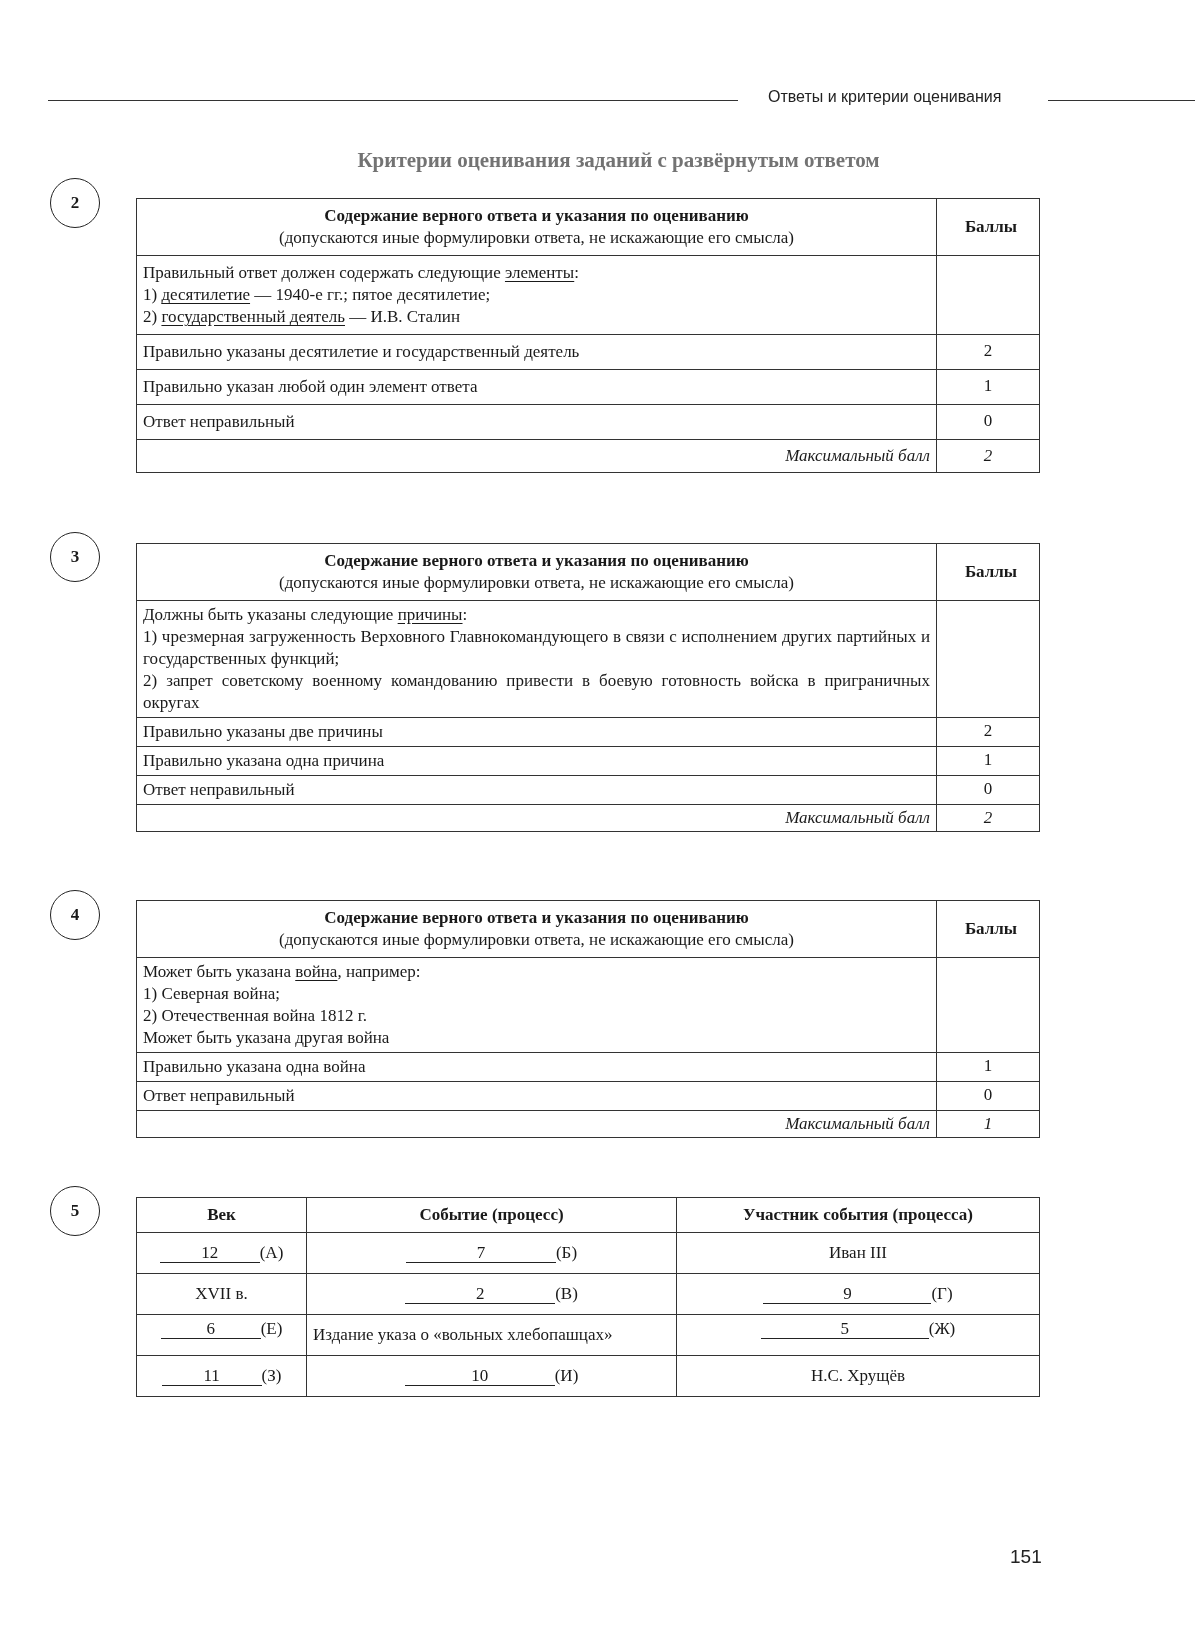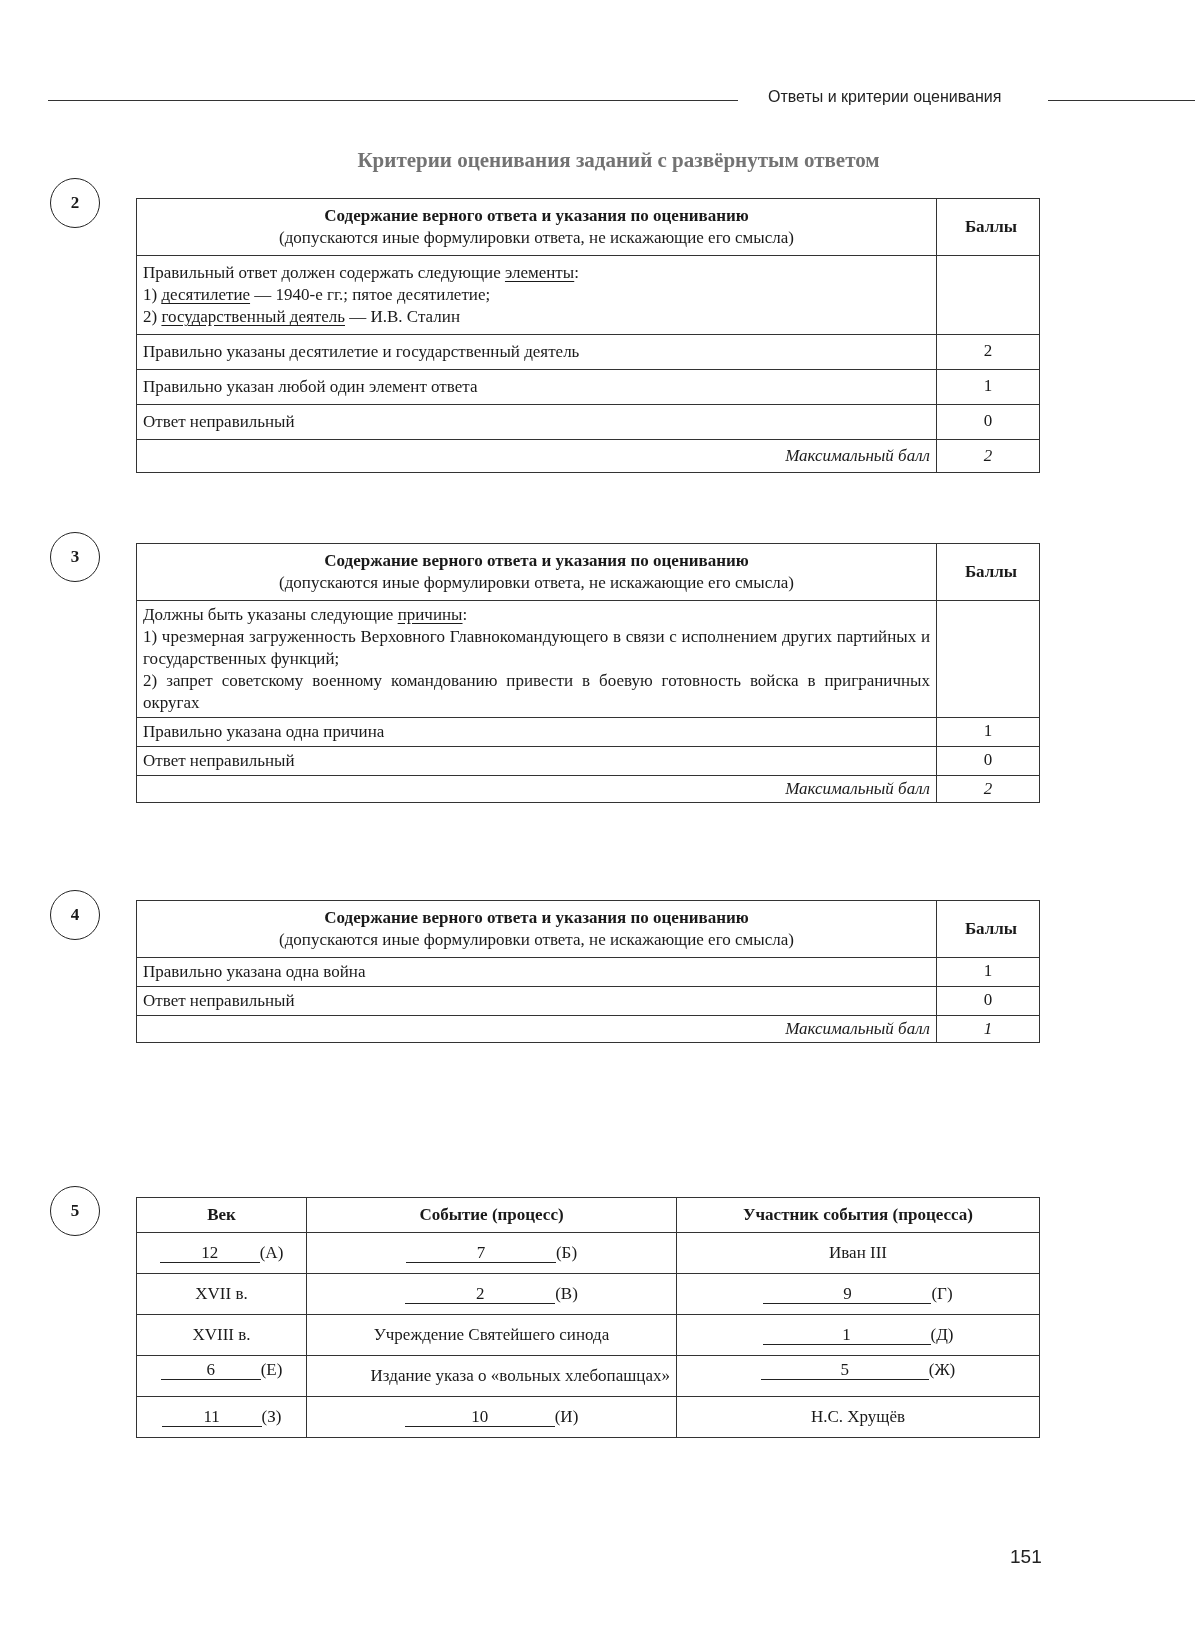--- a/index.html
+++ b/index.html
@@ -29,21 +29,21 @@
 
     #t2 { top: 198px; }
     #t2 td { padding-top: 6px; padding-bottom: 6px; }
     #t3 { top: 543px; }
     #t4 { top: 900px; }
     #t3 td, #t4 td { padding-top: 3px; padding-bottom: 3px; }
 
     table.ans { position: absolute; left: 136px; top: 1197px; width: 904px; border-collapse: collapse; font-size: 17px; font-family: "Liberation Serif", serif; }
     table.ans th, table.ans td { border: 1.3px solid #333; padding: 4px 6px; text-align: center; vertical-align: middle; height: 32px; }
     table.ans th { font-weight: bold; height: 26px; }
-    table.ans td.left-text { text-align: right; line-height: 22px; }
+    table.ans td.left-text { text-align: left; line-height: 22px; }
     .blank { display: inline-block; border-bottom: 1.3px solid #222; text-align: center; line-height: 18px; vertical-align: baseline; }
     .b-short { width: 100px; }
     .b-long { width: 150px; }
     .b-part { width: 168px; }
 
     .page-number { position: absolute; left: 1010px; top: 1546px; font-family: "Liberation Sans", sans-serif; font-size: 19px; color: #222; }
   </style>
 </head>
 <body>
 
@@ -108,20 +108,24 @@
   </tr>
   <tr>
     <td class="txt" style="text-align:justify;">
       <div><span>Должны быть указаны следующие </span><u>причины</u><span>:</span></div>
       <div>1) чрезмерная загруженность Верховного Главнокомандующего в связи с исполнением других партийных и государственных функций;</div>
       <div>2) запрет советскому военному командованию привести в боевую готовность войска в приграничных округах</div>
     </td>
     <td class="pts"></td>
   </tr>
   <tr>
+    <td class="txt">Правильно указаны две причины</td>
+    <td class="pts">2</td>
+  </tr>
+  <tr>
     <td class="txt">Правильно указана одна причина</td>
     <td class="pts">1</td>
   </tr>
   <tr>
     <td class="txt">Ответ неправильный</td>
     <td class="pts">0</td>
   </tr>
   <tr>
     <td class="max-label">Максимальный балл</td>
     <td class="max-val">2</td>
@@ -133,20 +137,29 @@
     <span>4</span>
   </div>
 <table class="crit" id="t4">
   <tbody>
       <tr>
     <th>
       <div class="h-main">Содержание верного ответа и указания по оцениванию</div>
       <div>(допускаются иные формулировки ответа, не искажающие его смысла)</div>
     </th>
     <th class="pts-h">Баллы</th>
+  </tr>
+  <tr>
+    <td class="txt">
+      <div><span>Может быть указана </span><u>война</u><span>, например:</span></div>
+      <div>1) Северная война;</div>
+      <div>2) Отечественная война 1812 г.</div>
+      <div>Может быть указана другая война</div>
+    </td>
+    <td class="pts"></td>
   </tr>
   <tr>
     <td class="txt">Правильно указана одна война</td>
     <td class="pts">1</td>
   </tr>
   <tr>
     <td class="txt">Ответ неправильный</td>
     <td class="pts">0</td>
   </tr>
   <tr>
@@ -175,25 +188,20 @@
     <td><span class="blank b-short">12</span><span>(А)</span></td>
     <td><span class="blank b-long">7</span><span>(Б)</span></td>
     <td>Иван III</td>
   </tr>
   <tr>
     <td>XVII в.</td>
     <td><span class="blank b-long">2</span><span>(В)</span></td>
     <td><span class="blank b-part">9</span><span>(Г)</span></td>
   </tr>
   <tr>
-    <td>XVIII в.</td>
-    <td>Учреждение Святейшего синода</td>
-    <td><span class="blank b-part">1</span><span>(Д)</span></td>
-  </tr>
-  <tr>
     <td style="vertical-align:top;"><span class="blank b-short">6</span><span>(Е)</span></td>
     <td class="left-text">Издание указа о «вольных хлебопашцах»</td>
     <td style="vertical-align:top;margin-top:12px;"><span class="blank b-part">5</span><span>(Ж)</span></td>
   </tr>
   <tr>
     <td><span class="blank b-short">11</span><span>(З)</span></td>
     <td><span class="blank b-long">10</span><span>(И)</span></td>
     <td>Н.С. Хрущёв</td>
   </tr>
 </tbody>

